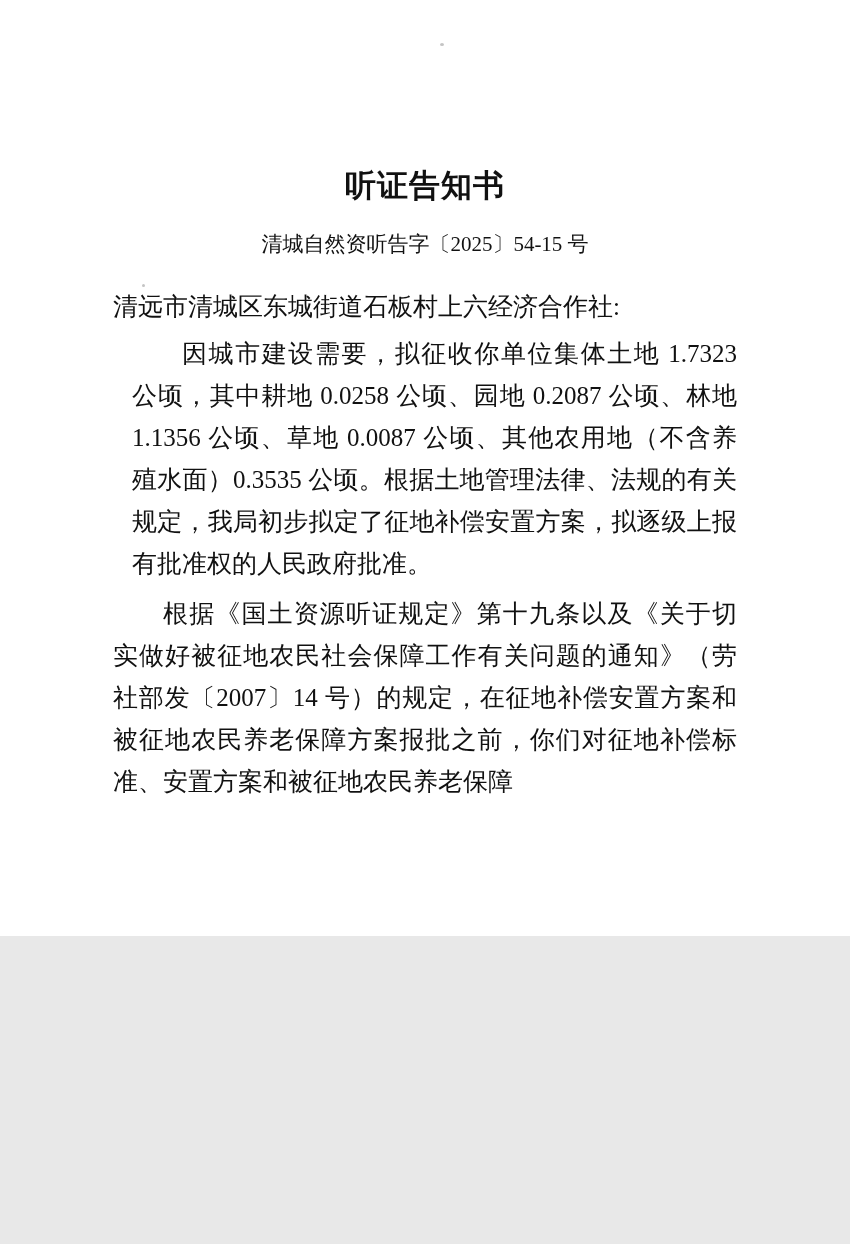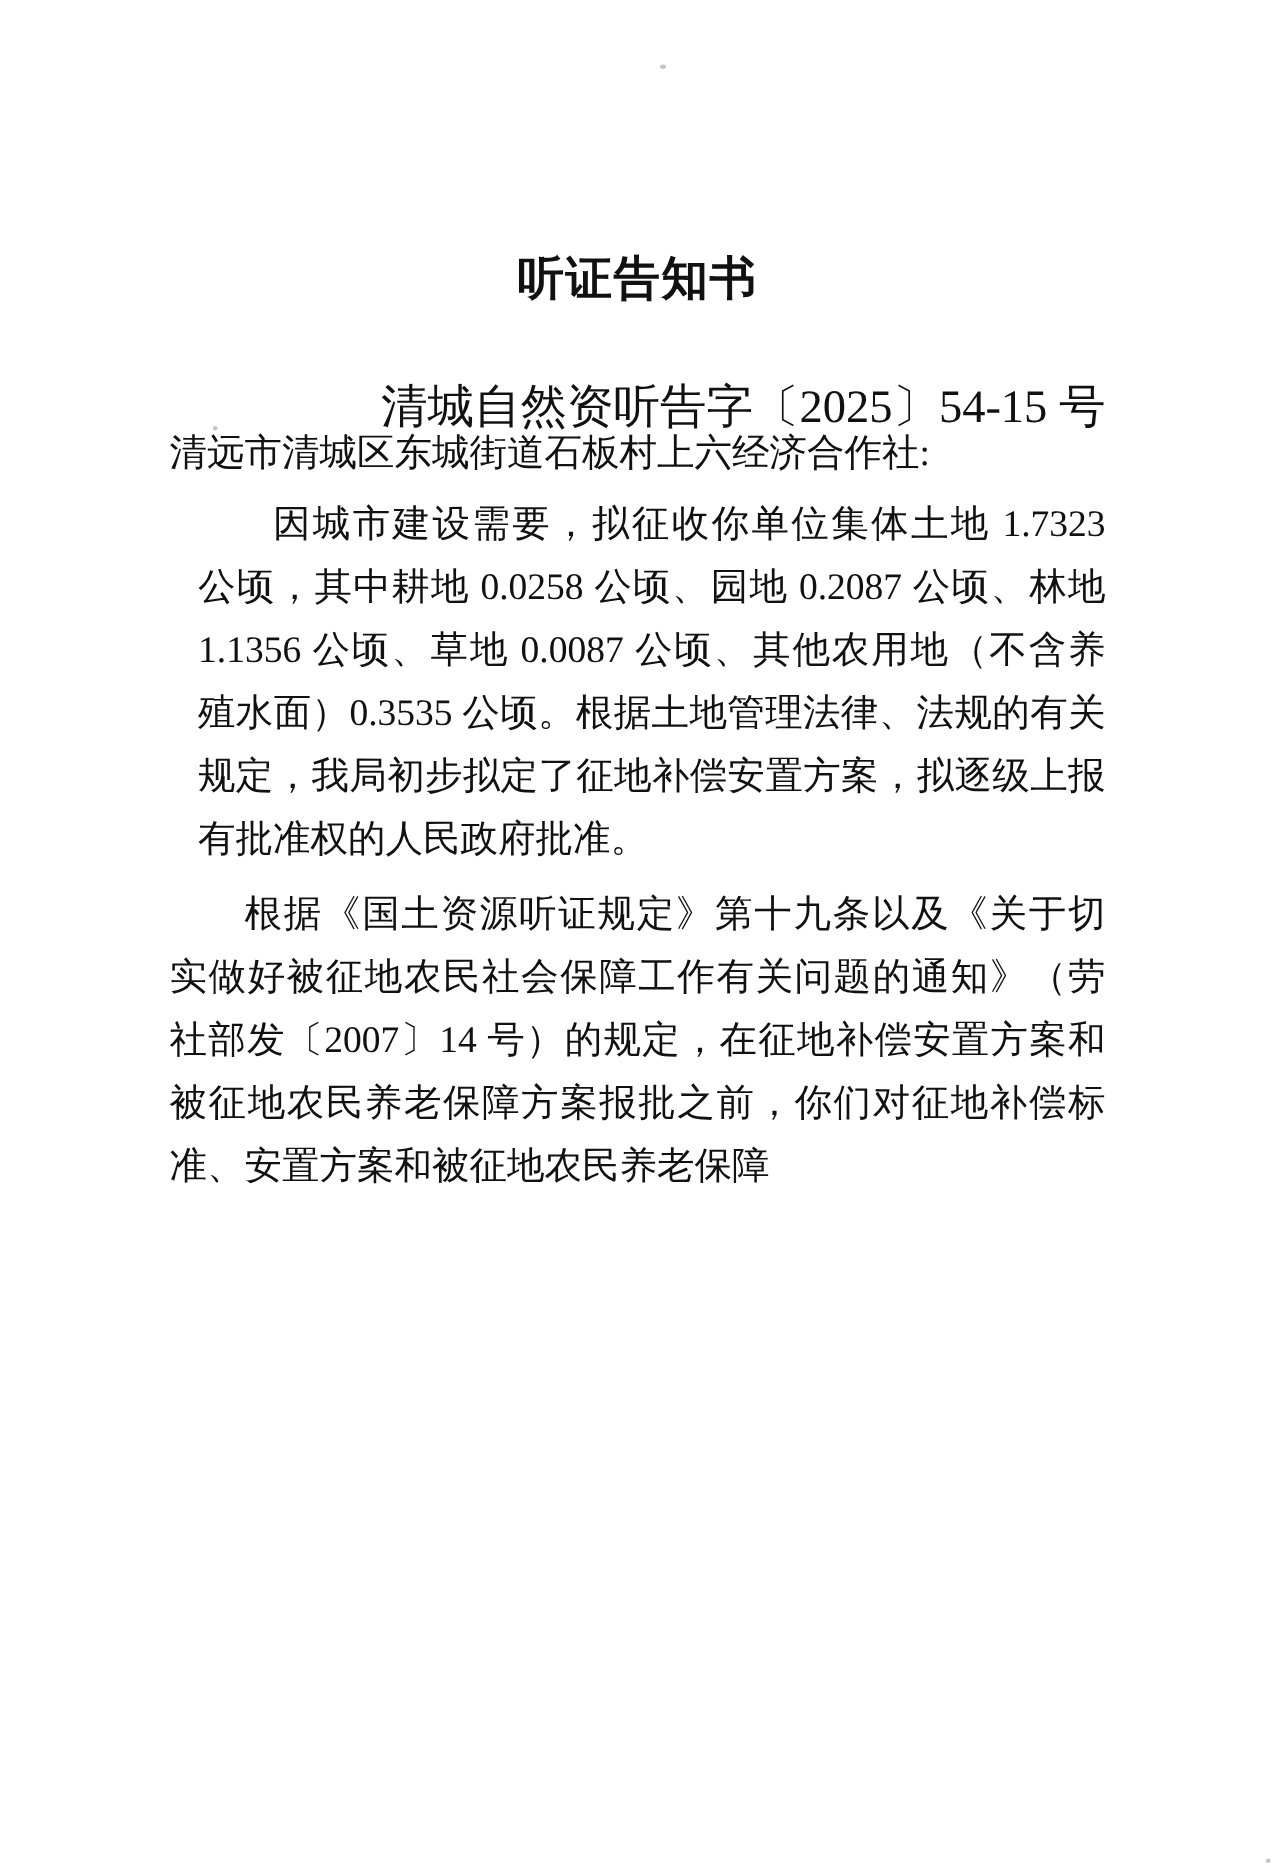--- a/index.html
+++ b/index.html
@@ -3,21 +3,21 @@
 <meta charset="utf-8">
 <style>
   html, body {
     margin: 0;
     padding: 0;
     background: #e8e8e8;
   }
   .page {
     position: relative;
     width: 850px;
-    height: 1244px;
+    height: 936px;
     margin: 0 auto;
     background: #ffffff;
     overflow: hidden;
     color: #111111;
     font-family: "Liberation Serif", "DejaVu Serif", serif;
   }
   .content {
     position: absolute;
     left: 113px;
     top: 0;
@@ -26,27 +26,28 @@
   .doc-title {
     margin: 0;
     padding-top: 166px;
     font-size: 31px;
     line-height: 40px;
     font-weight: 700;
     text-align: center;
     letter-spacing: 1px;
   }
   .doc-number {
-    margin-top: 49px;
-    font-size: 31px;
+    margin-top: 22px;
+    font-size: 21px;
     line-height: 32px;
-    text-align: right;
+    text-align: center;
     white-space: nowrap;
   }
   .addressee {
+    margin-top: 31px;
     font-size: 25px;
     line-height: 32px;
     text-align: left;
   }
   .body-text p {
     margin: 0;
     font-size: 25px;
     line-height: 42px;
     text-align: justify;
     text-justify: inter-ideograph;

